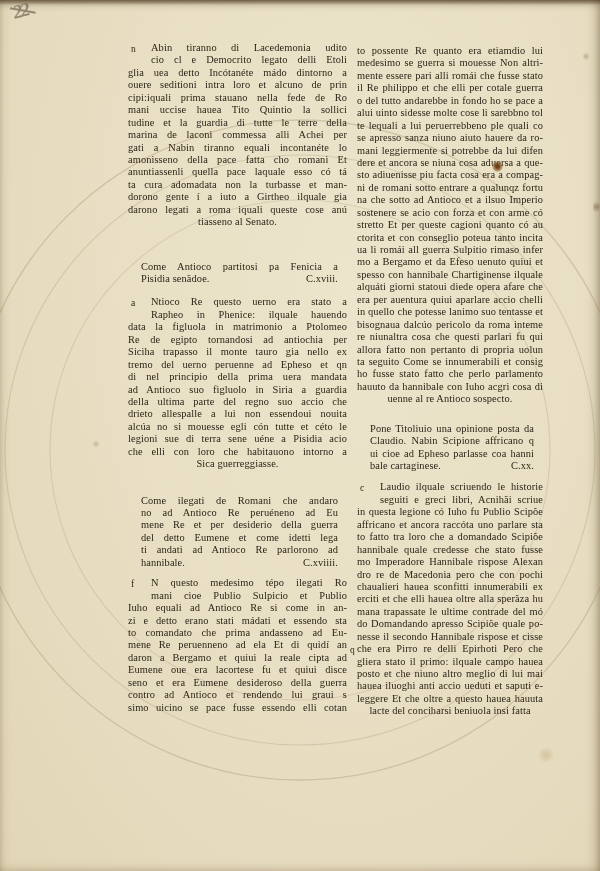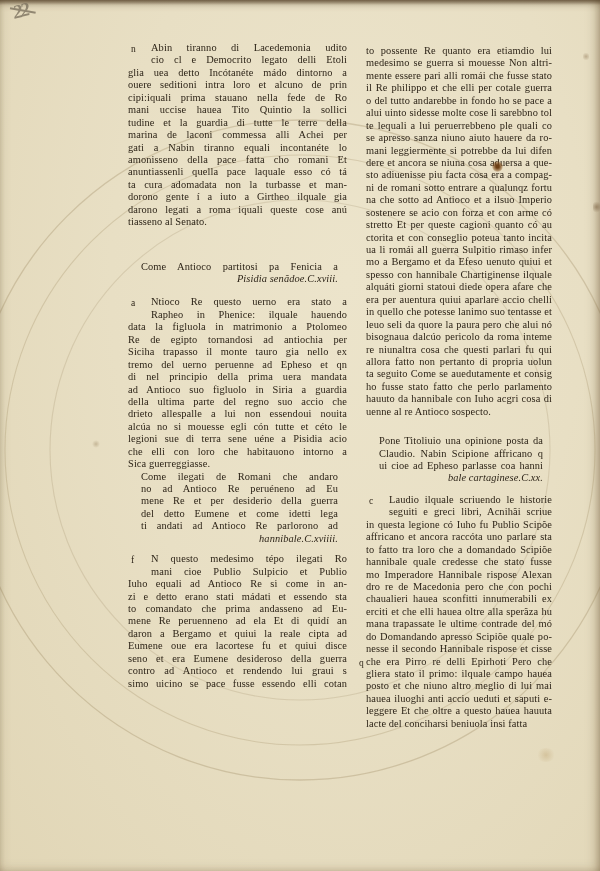--- a/index.html
+++ b/index.html
@@ -26,31 +26,31 @@
   }
   .handwriting::after{
     content:"";position:absolute;left:-3px;top:10px;width:26px;height:1.6px;
     background:#7d7360;transform:rotate(24deg);
   }
   .col{
     position:absolute;color:#2d2418;font-size:10.4px;line-height:12.45px;
     letter-spacing:.1px;
   }
   #col-0{left:128px;top:42px;width:219px;}
-  #col-1{left:366px;top:45px;width:186px;}
+  #col-1{left:357px;top:45px;width:186px;}
   .para{position:relative;}
   .marker{position:absolute;top:1px;font-size:9.5px;}
   .ln{height:12.45px;overflow:hidden;text-align:justify;white-space:normal;}
   .ln::after{content:"";display:inline-block;width:100%;height:0;}
-  .ln.last{text-align:left;}
+  .ln.last{text-align:center;}
   .ln.last::after{content:none;}
   .ln.in{padding-left:23px;box-sizing:border-box;}
   .heading{padding-left:13px;padding-right:9px;}
   .heading .ln{text-align:justify;}
-  .hrow{display:flex;justify-content:flex-end;height:12.45px;overflow:hidden;font-style:italic;}
+  .hrow{display:flex;justify-content:space-between;height:12.45px;overflow:hidden;}
   .stain{position:absolute;border-radius:50%;pointer-events:none;}
   #stain-1{left:492px;top:161px;width:11px;height:11px;
     background:radial-gradient(circle,#6e4015 20%,rgba(140,90,40,.55) 55%,rgba(140,90,40,0) 75%);}
   #stain-2{left:536px;top:748px;width:20px;height:14px;
     background:radial-gradient(circle,rgba(165,125,60,.25),rgba(165,125,60,0) 70%);}
   #stain-3{left:92px;top:440px;width:8px;height:8px;
     background:radial-gradient(circle,rgba(120,92,52,.3),rgba(120,92,52,0) 70%);}
   #stain-4{left:593px;top:200px;width:7px;height:14px;border-radius:40%;
     background:radial-gradient(circle,rgba(95,65,32,.45),rgba(95,65,32,0) 72%);}
   #stain-5{left:583px;top:52px;width:6px;height:9px;border-radius:40%;
@@ -108,21 +108,21 @@
         <div class="ln">tremo del uerno peruenne ad Epheso et qn</div>
         <div class="ln">di nel principio della prima uera mandata</div>
         <div class="ln">ad Antioco suo figluolo in Siria a guardia</div>
         <div class="ln">della ultima parte del regno suo accio che</div>
         <div class="ln">drieto allespalle a lui non essendoui nouita</div>
         <div class="ln">alcúa no si mouesse egli cón tutte et céto le</div>
         <div class="ln">legioni sue di terra sene uéne a Pisidia acio</div>
         <div class="ln">che elli con loro che habitauono intorno a</div>
         <div class="ln last">Sica guerreggiasse.</div>
       </div>
-      <div class="heading" style="margin-top: 0;">
+      <div class="heading" style="margin-top: 24px;">
         <div class="ln">Come ilegati de Romani che andaro</div>
         <div class="ln">no ad Antioco Re peruéneno ad Eu</div>
         <div class="ln">mene Re et per desiderio della guerra</div>
         <div class="ln">del detto Eumene et come idetti lega</div>
         <div class="ln">ti andati ad Antioco Re parlorono ad</div>
         <div class="hrow">
           <span>hannibale.</span>
           <span>C.xviiii.</span>
         </div>
       </div>
@@ -158,25 +158,24 @@
         <div class="ln">na che sotto ad Antioco et a ilsuo Imperio</div>
         <div class="ln">sostenere se acio con forza et con arme có</div>
         <div class="ln">stretto Et per queste cagioni quanto có au</div>
         <div class="ln">ctorita et con conseglio poteua tanto incita</div>
         <div class="ln">ua li romái all guerra Sulpitio rimaso infer</div>
         <div class="ln">mo a Bergamo et da Efeso uenuto quiui et</div>
         <div class="ln">spesso con hannibale Chartiginense ilquale</div>
         <div class="ln">alquáti giorni statoui diede opera afare che</div>
         <div class="ln">era per auentura quiui aparlare accio chelli</div>
         <div class="ln">in quello che potesse lanimo suo tentasse et</div>
-        <div class="ln">leuo seli da quore la paura pero che alui nó</div>
         <div class="ln">bisognaua dalcúo pericolo da roma inteme</div>
         <div class="ln">re niunaltra cosa che questi parlari fu qui</div>
         <div class="ln">allora fatto non pertanto di propria uolun</div>
-        <div class="ln">ta seguito Come se auedutamente et consig</div>
+        <div class="ln">ta seguito Come se innumerabili et consig</div>
         <div class="ln">ho fusse stato fatto che perlo parlamento</div>
         <div class="ln">hauuto da hannibale con Iuho acgri cosa di</div>
         <div class="ln last">uenne al re Antioco sospecto.</div>
       </div>
       <div class="heading" style="margin-top: 17px;">
         <div class="ln">Pone Titoliuio una opinione posta da</div>
         <div class="ln">Claudio. Nabin Scipione affricano q</div>
         <div class="ln">ui cioe ad Epheso parlasse coa hanni</div>
         <div class="hrow">
           <span>bale cartaginese.</span>

